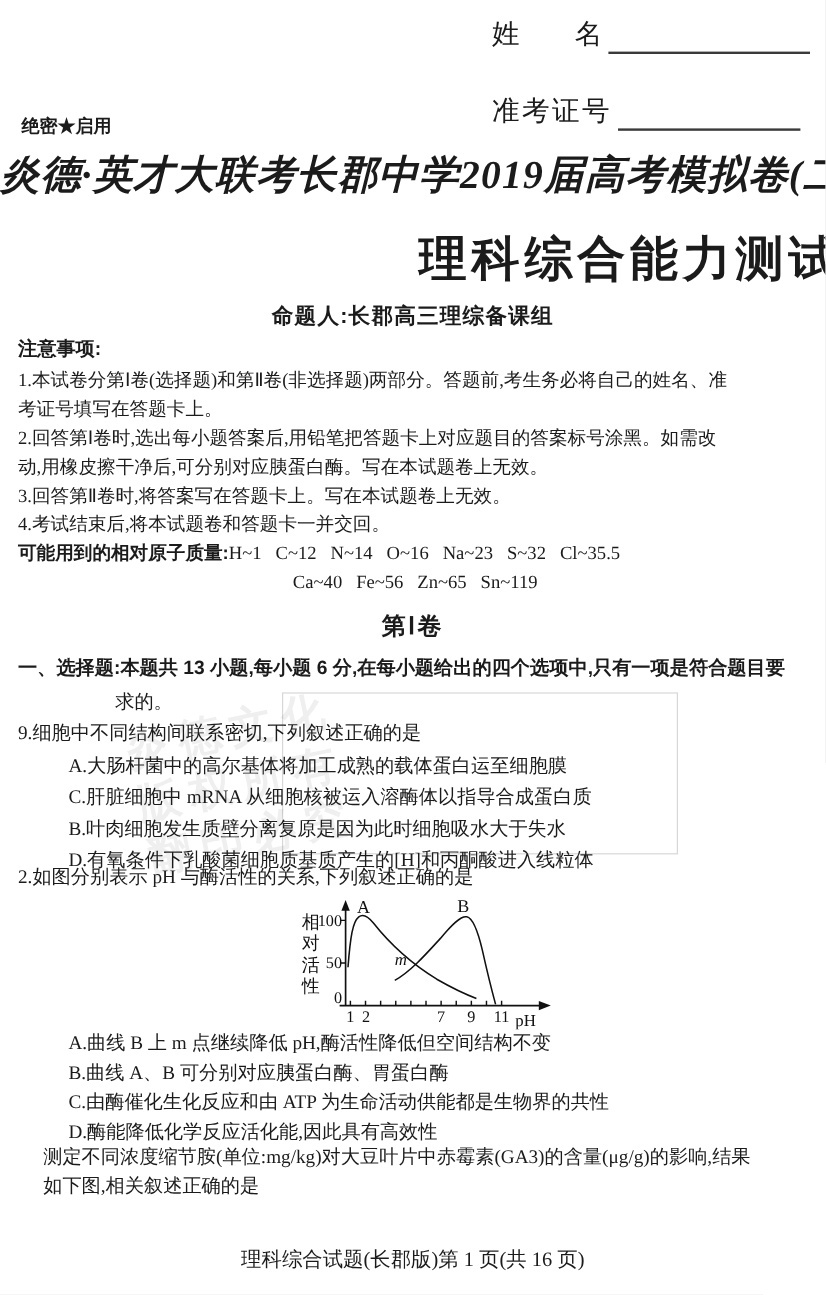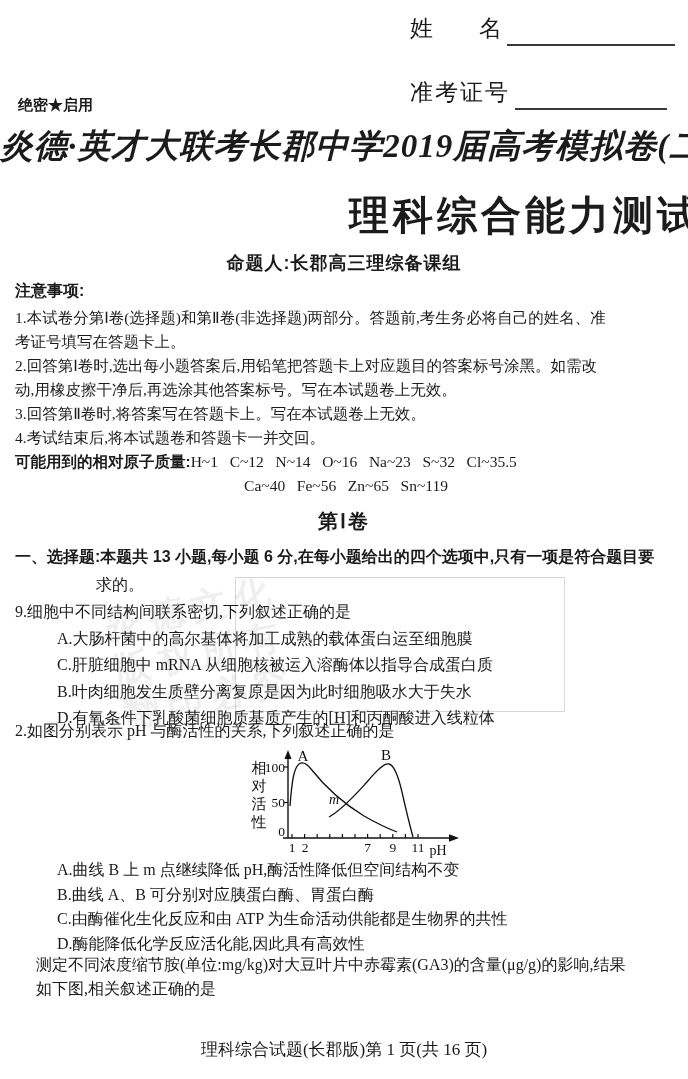--- a/index.html
+++ b/index.html
@@ -4,21 +4,21 @@
 <style>
   * { margin:0; padding:0; box-sizing:border-box; }
   html,body { background:#e8e8e8; }
   body { font-family:"Liberation Serif", serif; color:#1b1b1b; }
   .page {
     position:relative; width:688px; height:1079px; margin:0 auto;
     background:#ffffff; overflow:hidden;
   }
 
   
-  .fld-row { position:absolute; display:flex; align-items:flex-end; }
+  .fld-row { position:absolute; display:flex; }
   .name-row { left:410px; top:12px; }
   .adm-row  { left:410px; top:56px;margin-top:20px; }
   .fld-label { font-size:23px; line-height:34px; white-space:pre; }
   .adm-row .fld-label { letter-spacing:2px; }
   .fld-line { display:inline-block; border-bottom:2px solid #3a3a3a; height:33px; margin-left:5px; }
   .name-line { width:168px; }
   .adm-line  { width:152px; }
 
   .secrecy {
     position:absolute; left:18px; top:96px;
@@ -114,21 +114,21 @@
   <div class="secrecy">绝密★启用</div>
   <div class="series-title">炎德·英才大联考长郡中学2019届高考模拟卷(二)</div>
   <div class="main-title">理科综合能力测试</div>
   <div class="setter">命题人:长郡高三理综备课组</div>
 
   <div class="notice-head">注意事项:</div>
   <div class="notice-lines">
     <div>1.本试卷分第Ⅰ卷(选择题)和第Ⅱ卷(非选择题)两部分。答题前,考生务必将自己的姓名、准</div>
     <div>考证号填写在答题卡上。</div>
     <div>2.回答第Ⅰ卷时,选出每小题答案后,用铅笔把答题卡上对应题目的答案标号涂黑。如需改</div>
-    <div>动,用橡皮擦干净后,再选涂其他答案标号。写在本试题卷上无效。</div>
+    <div>动,用橡皮擦干净后,可分别对应胰蛋白酶。写在本试题卷上无效。</div>
     <div>3.回答第Ⅱ卷时,将答案写在答题卡上。写在本试题卷上无效。</div>
     <div>4.考试结束后,将本试题卷和答题卡一并交回。</div>
     <div><span class="atomic-label">可能用到的相对原子质量:</span><span>H~1   C~12   N~14   O~16   Na~23   S~32   Cl~35.5</span></div>
     <div class="atomic-line2">Ca~40   Fe~56   Zn~65   Sn~119</div>
   </div>
 
   <div class="vol-title">第Ⅰ卷</div>
   <div class="instr1">一、选择题:本题共 13 小题,每小题 6 分,在每小题给出的四个选项中,只有一项是符合题目要</div>
   <div class="instr2">求的。</div>
 

